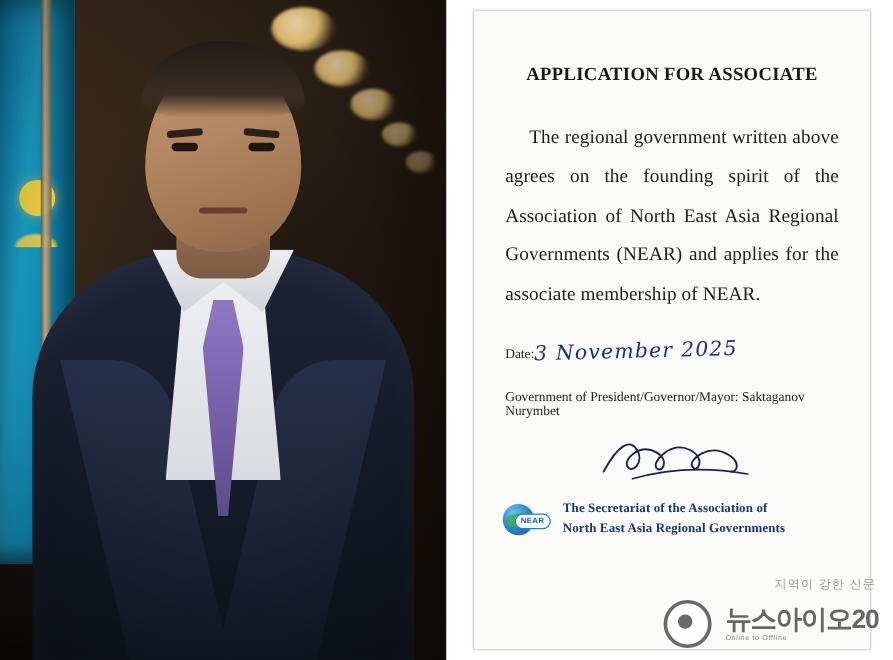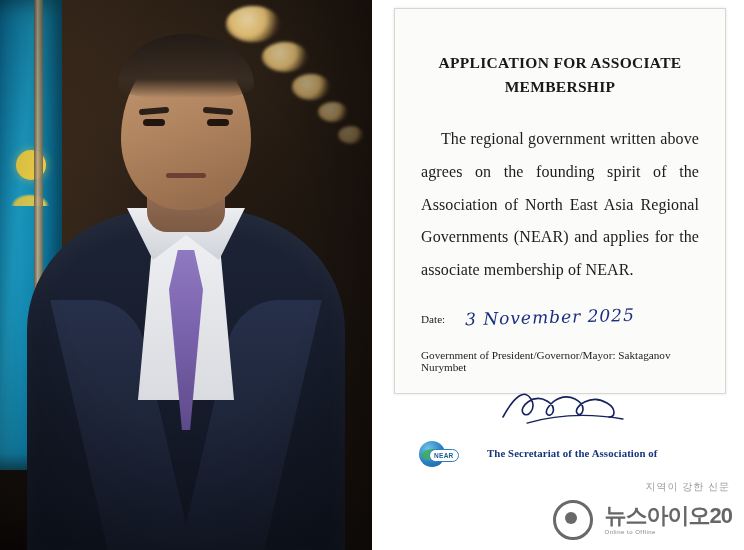--- a/index.html
+++ b/index.html
@@ -243,21 +243,21 @@
     position: relative;
     width: 372px;
     height: 550px;
     background: #ffffff;
   }
   .doc-sheet {
     position: absolute;
     left: 22px;
     top: 8px;
     width: 332px;
-    height: 386px;
+    height: 534px;
     background: #fbfbf9;
     border: 1px solid #d8d6d0;
     box-shadow: 0 0 3px rgba(0,0,0,0.10);
     box-sizing: border-box;
     padding: 26px 24px 10px 24px;
   }
   .doc-title {
     text-align: center;
     font-size: 15.5px;
     font-weight: bold;
@@ -287,21 +287,21 @@
     color: #1c1c1c;
     line-height: 2.05;
     text-align: justify;
     text-indent: 20px;
     margin: 0 2px 20px 2px;
     letter-spacing: .1px;
   }
   .date-row {
     display: flex;
     align-items: baseline;
-    gap: 20px;
+    gap: 0;
     margin: 0 2px 22px 2px;
   }
   .date-label {
     font-size: 11.2px;
     color: #1c1c1c;
   }
   .date-hand {
     font-family: "DejaVu Serif", serif;
     font-style: italic;
     font-size: 17px;
@@ -316,21 +316,21 @@
   }
   .sig-mark {
     position: relative;
     height: 58px;
     margin: 0 0 4px 0;
   }
   .sig-mark svg { position: absolute; left: 78px; top: 2px; }
   .footer-block {
     display: flex;
     align-items: center;
-    gap: 24px;
+    gap: 6px;
     margin-top: 6px;
   }
   .near-logo {
     position: relative;
     width: 44px;
     height: 26px;
     flex: 0 0 auto;
   }
   .near-globe {
     position: absolute;
@@ -463,21 +463,20 @@
     </div>
 
     <div class="vignette"></div>
   </div>
 
   <div class="doc-pane">
     <div class="doc-sheet">
 
       <div class="doc-title">
         <div>APPLICATION FOR ASSOCIATE</div>
-        <div>MEMBERSHIP</div>
       </div>
 
 
       <div class="doc-para">The regional government written above agrees on the founding spirit of the Association of North East Asia Regional Governments (NEAR) and applies for the associate membership of NEAR.</div>
 
       <div class="date-row">
         <span class="date-label">Date:</span>
         <span class="date-hand">3 November 2025</span>
       </div>
 
@@ -493,20 +492,21 @@
         </svg>
       </div>
 
       <div class="footer-block">
         <div class="near-logo">
           <div class="near-globe"></div>
           <div class="near-pill">NEAR</div>
         </div>
         <div class="footer-text">
           <div>The Secretariat of the Association of</div>
+          <div>North East Asia Regional Governments</div>
         </div>
       </div>
 
     </div>
 
     <div class="wm-korean">지역이 강한 신문</div>
 
     <div class="wm-logo">
       <div class="wm-mark"></div>
       <div>

